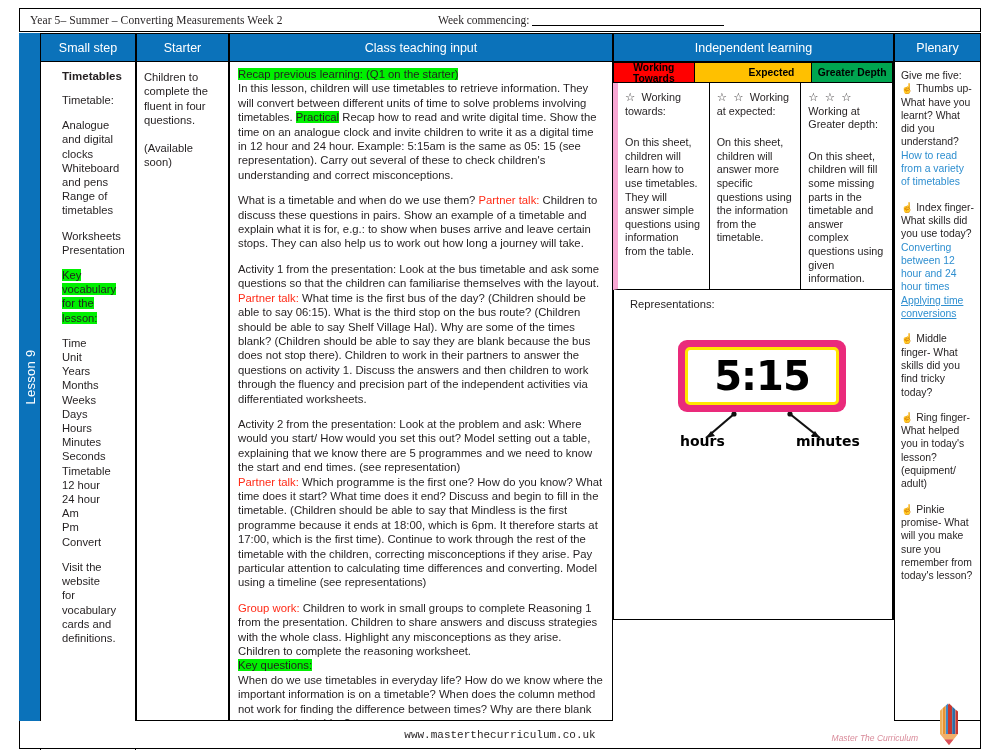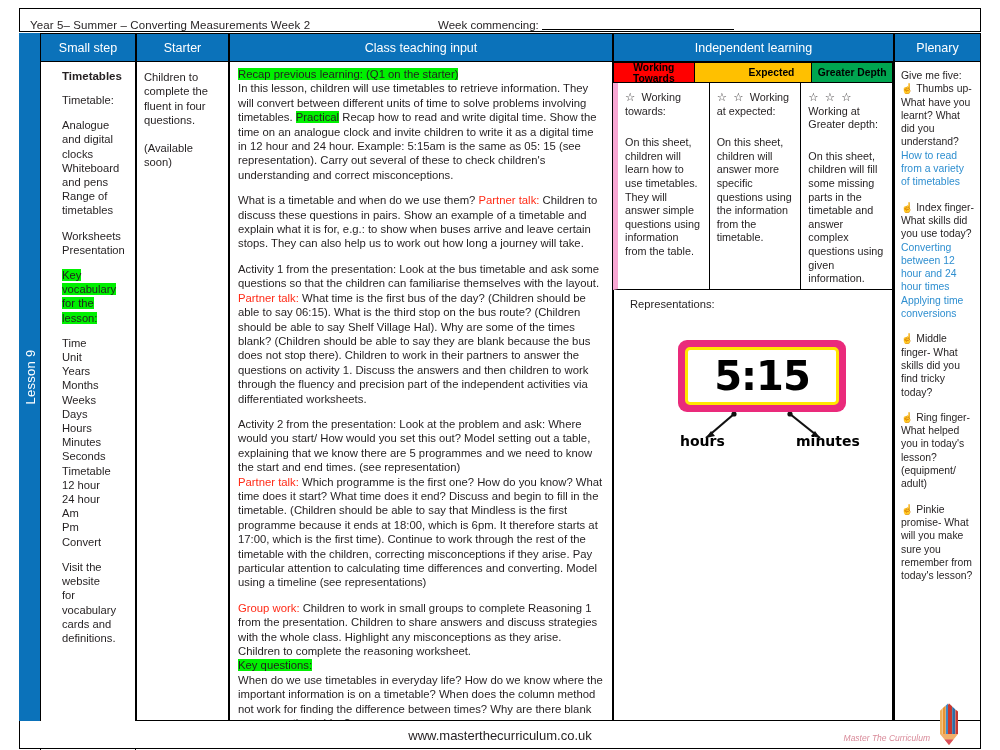--- a/index.html
+++ b/index.html
@@ -18,21 +18,22 @@
   }
 
   
   .titlebar {
     position: absolute;
     left: 19px; top: 8px;
     width: 962px; height: 24px;
     border: 1px solid #000;
     background: #fff;
     display: flex;
-    align-items: flex-end;
+    align-items: center;
+    font-family: Liberation Serif, serif;
   }
   .title-left {
     padding-left: 10px;
     font-size: 11.5px;
     letter-spacing: .1px;
     white-space: nowrap;
   }
   .title-right {
     position: absolute;
     left: 418px;
@@ -91,21 +92,21 @@
     top: 62px;
     background: #fff;
     border-left: 1px solid #000;
     border-right: 1px solid #000;
     border-bottom: 1px solid #000;
     overflow: hidden;
   }
   #cell-small   { left: 40px;  width: 96px;  height: 734px; padding: 8px 21px; }
   #cell-starter { left: 136px; width: 93px;  height: 659px; padding: 8px 7px; }
   #cell-class   { left: 229px; width: 384px; height: 659px; padding: 5px 8px; }
-  #cell-indep   { left: 613px; width: 281px; height: 659px; padding: 0; border-left: none; }
+  #cell-indep   { left: 613px; width: 281px; height: 558px; padding: 0; border-left: none; }
   #cell-plenary { left: 894px; width: 87px;  height: 659px; padding: 7px 6px; }
 
   
   .ss-title { font-weight: bold; font-size: 11.5px; margin-bottom: 11px; }
   .ss-line  { font-size: 11.2px; line-height: 14.2px; }
   .ss-gap   { height: 11px; }
   .hl-green { background: #00f000; }
   .ss-vocab { font-size: 11.2px; line-height: 14.2px; }
 
   .st-line { font-size: 11.2px; line-height: 14.4px; }
@@ -204,29 +205,30 @@
     left: 19px; top: 721px;
     width: 962px; height: 28px;
     border: 1px solid #000;
     border-top: none;
     background: #fff;
   }
   .footer-url {
     position: absolute;
     left: 50%; top: 50%;
     transform: translate(-50%,-50%);
-    font-size: 13px;
-    white-space: nowrap;
+    font-size: 11px;
+    white-space: nowrap;
+    font-family: Liberation Mono, monospace;
   }
   .brand {
     position: absolute;
     right: 14px; bottom: 2px;
     display: flex;
     align-items: flex-end;
-    gap: 2px;
+    gap: 14px;
   }
   .brand-text {
     font-size: 8.5px;
     color: #d98b9a;
     font-style: italic;
     white-space: nowrap;
     margin-bottom: 3px;
   }
 </style>
 </head>
@@ -347,21 +349,21 @@
         <span class="lbl-hours">hours</span>
         <span class="lbl-minutes">minutes</span>
       </div>
     </div>
   </div>
 
   <div class="cell" id="cell-plenary">
     <div class="pl" id="pl-body">
         <p style="margin-bottom: 0px;">Give me five:</p>
         <p style="margin-top: 0px;"><span class="hand">☝ </span><span>Thumbs up- What have you learnt? What did you understand?</span><br><span class="pl-ans" style="color: rgb(47, 143, 208);">How to read from a variety of timetables</span></p>
-        <p><span class="hand">☝ </span><span>Index finger- What skills did you use today?</span><br><span class="pl-ans" style="color: rgb(47, 143, 208);">Converting between 12 hour and 24 hour times</span><br><span class="pl-ans" style="color: rgb(47, 143, 208);">Applying time conversions</span></p>
+        <p><span class="hand">☝ </span><span>Index finger- What skills did you use today?</span><br><span class="pl-ans" style="color: rgb(47, 143, 208);">Converting between 12 hour and 24 hour times</span><br><span class="pl-ans" style="color: rgb(47, 143, 208); text-decoration: underline;">Applying time conversions</span></p>
         <p><span class="hand">☝ </span><span>Middle finger- What skills did you find tricky today?</span></p>
         <p><span class="hand">☝ </span><span>Ring finger- What helped you in today's lesson? (equipment/ adult)</span></p>
         <p><span class="hand">☝ </span><span>Pinkie promise- What will you make sure you remember from today's lesson?</span></p>
       </div>
   </div>
 
   <div class="footer">
     <span class="footer-url">www.masterthecurriculum.co.uk</span>
     <span class="brand">
       <span class="brand-text">Master The Curriculum</span>

